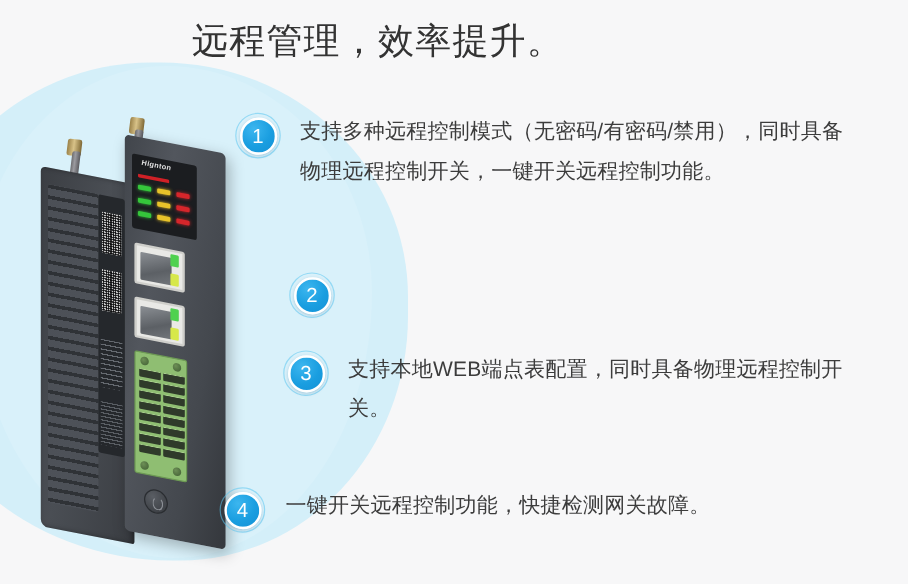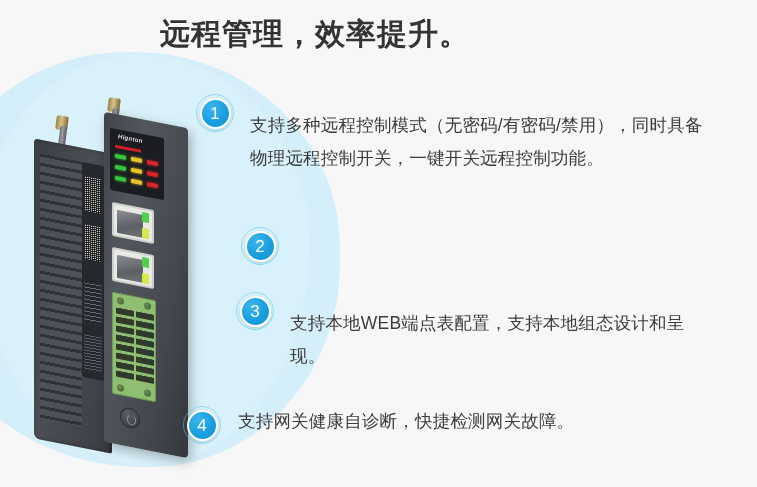--- a/index.html
+++ b/index.html
@@ -39,21 +39,21 @@
   }
 
   
   .title {
     position: absolute;
     top: 14px;
     left: 0;
     width: 630px;
     text-align: center;
     font-size: 30px;
-    font-weight: bold;
+    font-weight: normal;
     color: #333333;
     letter-spacing: 1px;
     z-index: 5;
   }
 
   
   .device-wrap {
     position: absolute;
     left: 26px;
     top: 78px;
@@ -340,21 +340,21 @@
   .feat-text {
     margin-left: 13px;
     font-size: 17.5px;
     line-height: 33px;
     color: #3c3c3c;
     font-family: "Liberation Sans", "DejaVu Sans", sans-serif;
     letter-spacing: .2px;
     text-indent: 0;
   }
   .feature.f1 .feat-text,
-  .feature.f3 .feat-text { padding-left: 3px; margin-top: 16px; }
+  .feature.f3 .feat-text { padding-left: 3px; }
   .feature.f2 .feat-text,
   .feature.f4 .feat-text { margin-left: 17px; }
 </style>
 </head>
 <body>
 
 <div class="blob"></div>
 <div class="blob-2"></div>
 
 <div class="title">远程管理，效率提升。</div>
@@ -475,26 +475,26 @@
     </div>
   </div>
 
   <div class="feature f3">
     <div class="badge">
       <span class="outer-ring"></span>
       <span class="core">
         <span class="num">3</span>
       </span>
     </div>
-    <div class="feat-text">支持本地WEB端点表配置，支持本地组态设计和呈现。</div>
+    <div class="feat-text">支持本地WEB端点表配置，同时具备物理远程控制开关。</div>
   </div>
 
   <div class="feature f4">
     <div class="badge">
       <span class="outer-ring"></span>
       <span class="core">
         <span class="num">4</span>
       </span>
     </div>
-    <div class="feat-text">支持网关健康自诊断，快捷检测网关故障。</div>
+    <div class="feat-text">一键开关远程控制功能，快捷检测网关故障。</div>
   </div>
 
 </div>
 
 </body></html>

